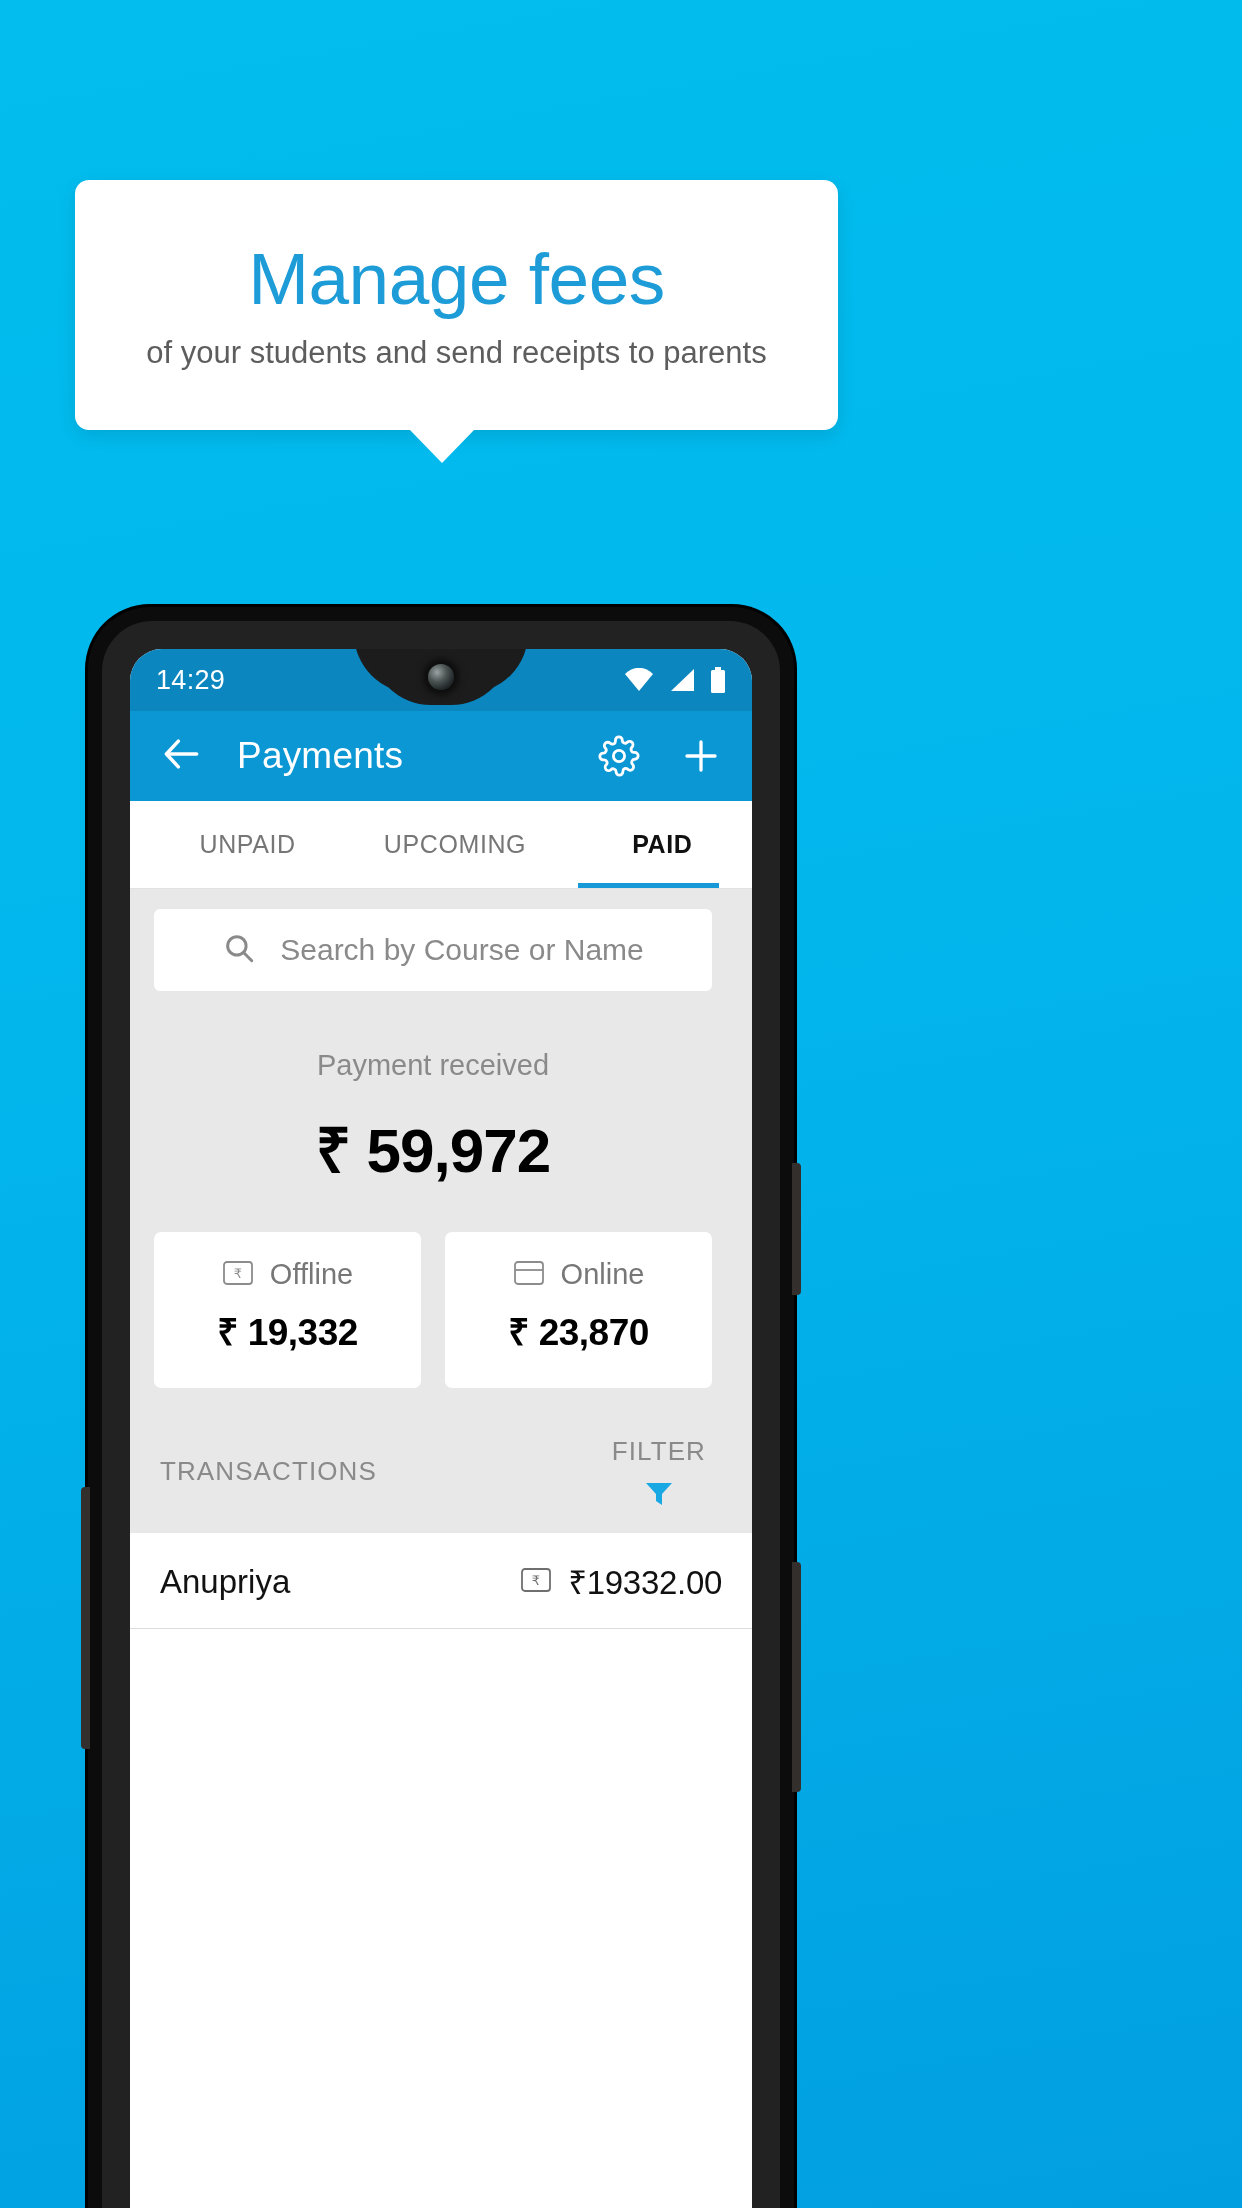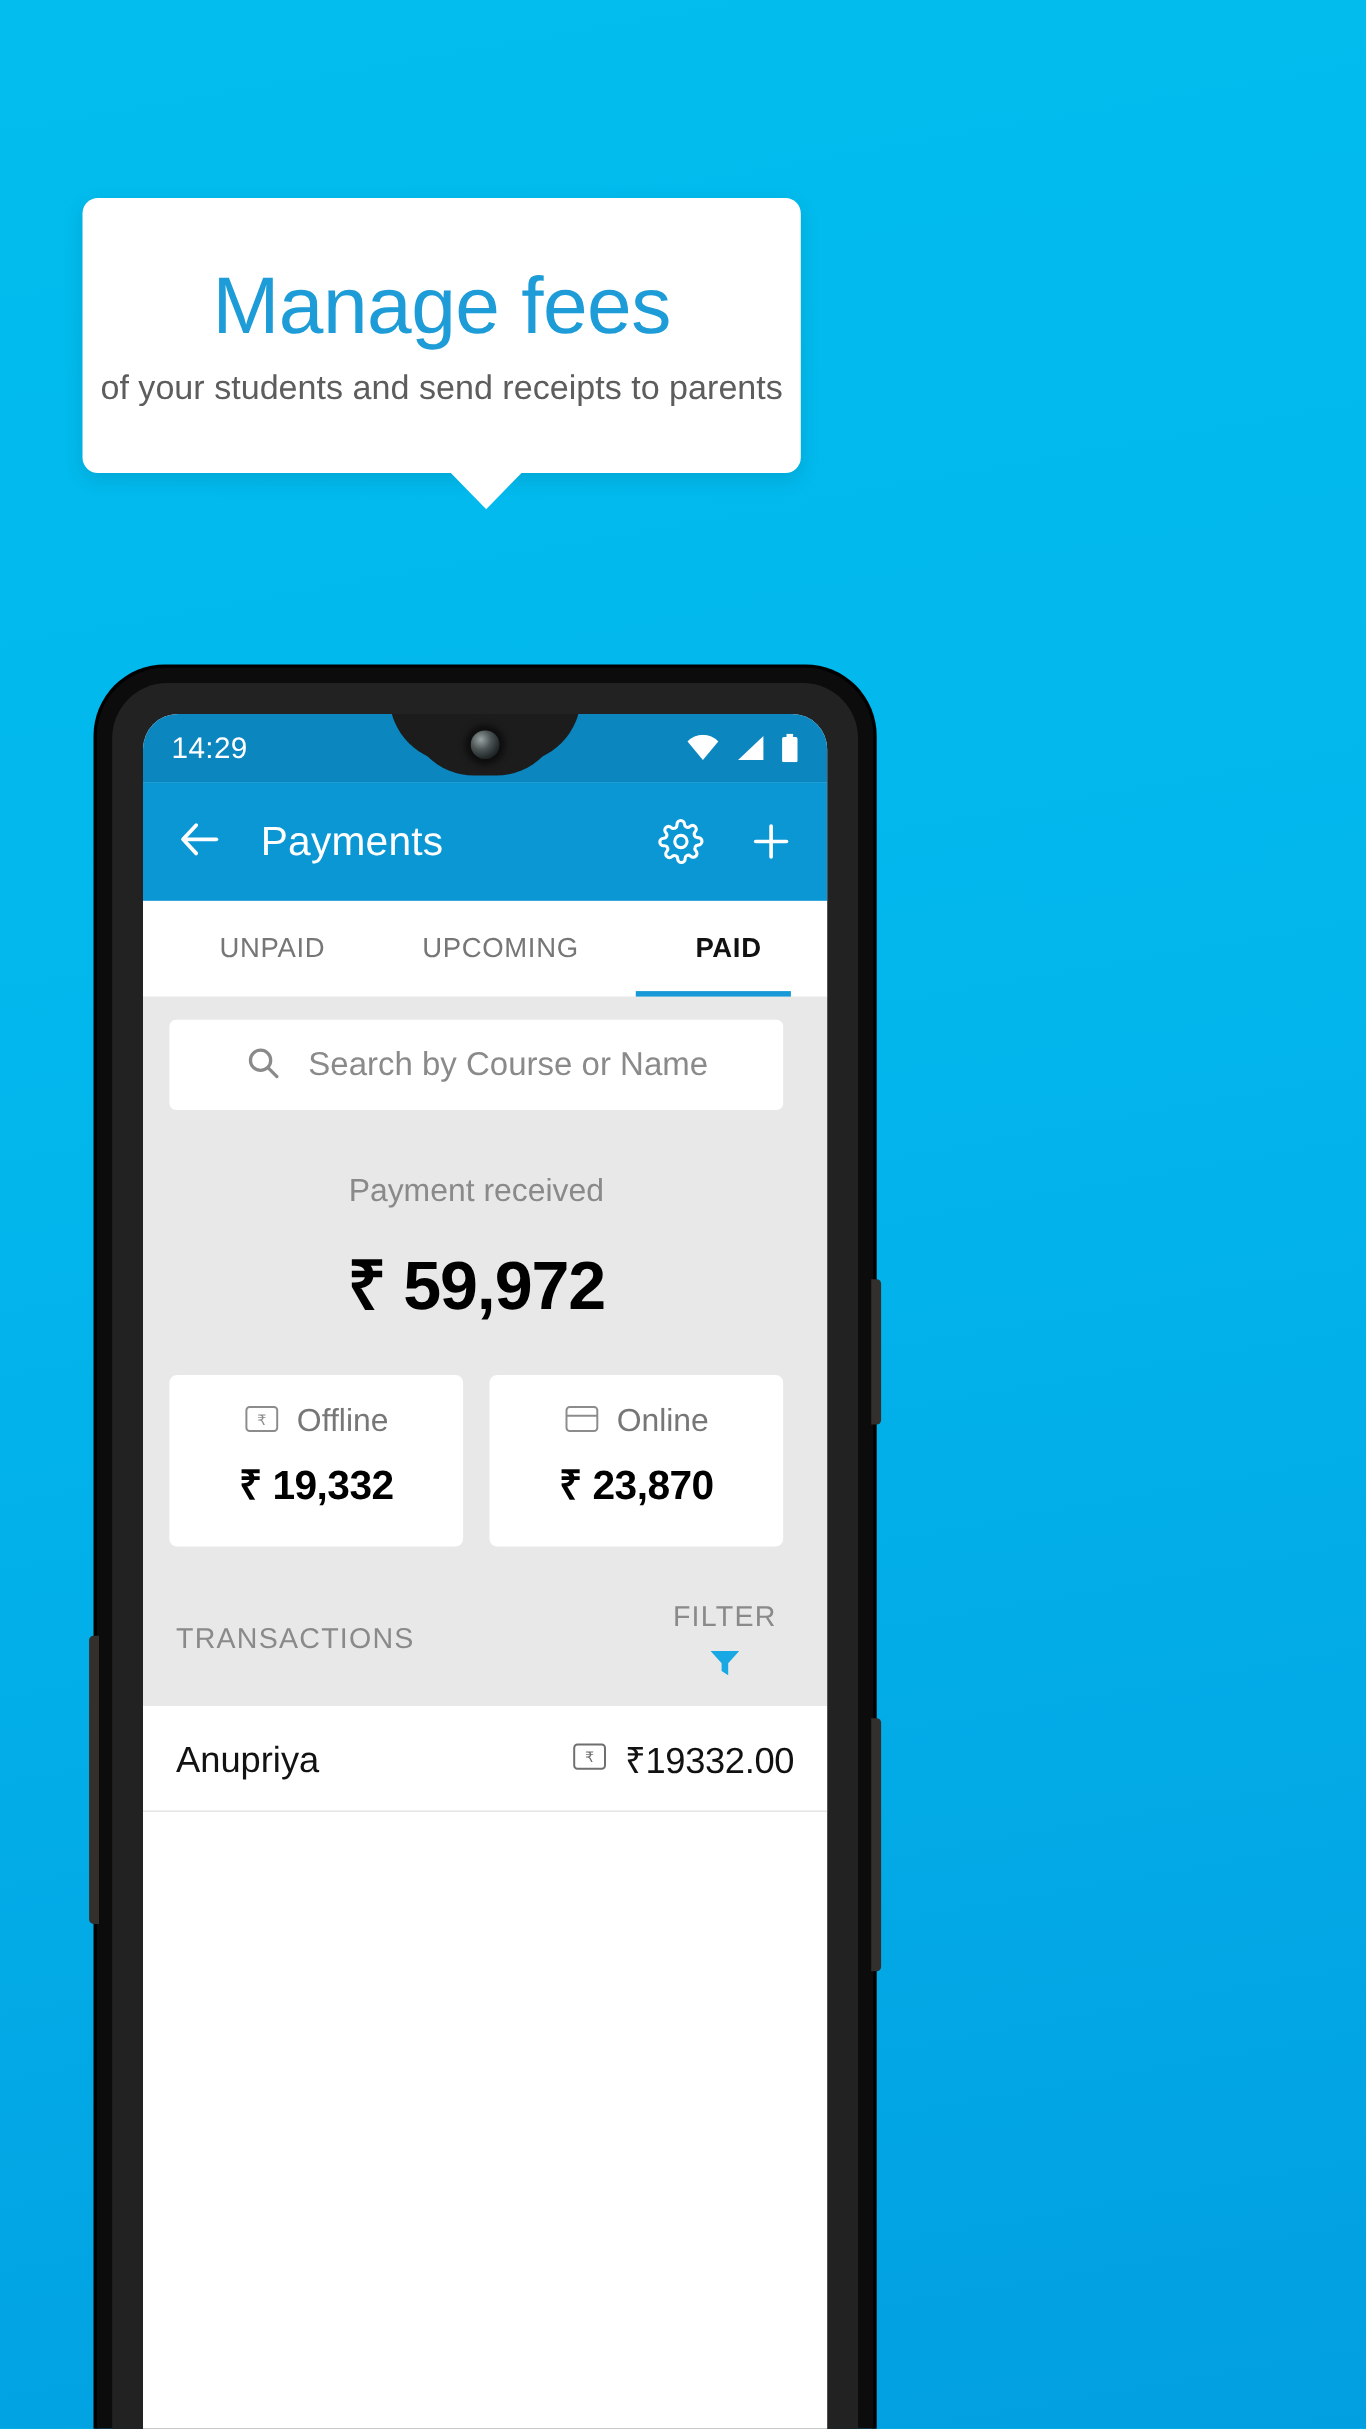--- a/index.html
+++ b/index.html
@@ -14,21 +14,21 @@
   
   #bg {
     position:absolute; inset:0;
     background:linear-gradient(170deg,#02bdee 0%,#02b6ec 45%,#029fe0 100%);
   }
 
   
   #promo-card {
     position:absolute;
     left:75px; top:180px;
-    width:653px; height:250px;
+    width:763px; height:250px;
     background:#ffffff;
     border-radius:14px;
     box-shadow:0 6px 18px rgba(0,0,0,.10);
     display:flex; flex-direction:column;
     align-items:center; justify-content:center;
     gap:22px;
   }
   #promo-title {
     font-size:73px;
     font-weight:400;
@@ -117,21 +117,21 @@
   #notch::after  { right:-26px; border-top-left-radius:26px; box-shadow:-9px -9px 0 0 #1c1c1c; }
   #camera {
     width:26px; height:26px; border-radius:50%;
     background:radial-gradient(circle at 35% 32%, #9aa3a3 0%, #4c5454 38%, #23292a 70%, #111 100%);
     margin-top:4px;
     box-shadow:0 0 6px 5px rgba(0,0,0,.55);
   }
 
   
   #app-bar {
-    height:108px;
+    height:90px;
     background:#0b97d4;
     display:flex; align-items:center;
     padding:0 30px;
     color:#fff;
   }
   #back-arrow { width:44px; height:44px; flex:none; }
   #app-title { font-size:37px; font-weight:400; margin-left:33px; letter-spacing:.2px; }
   #app-actions { margin-left:auto; display:flex; align-items:center; gap:40px; }
   #gear-icon, #plus-icon { width:42px; height:42px; display:block; }
 

